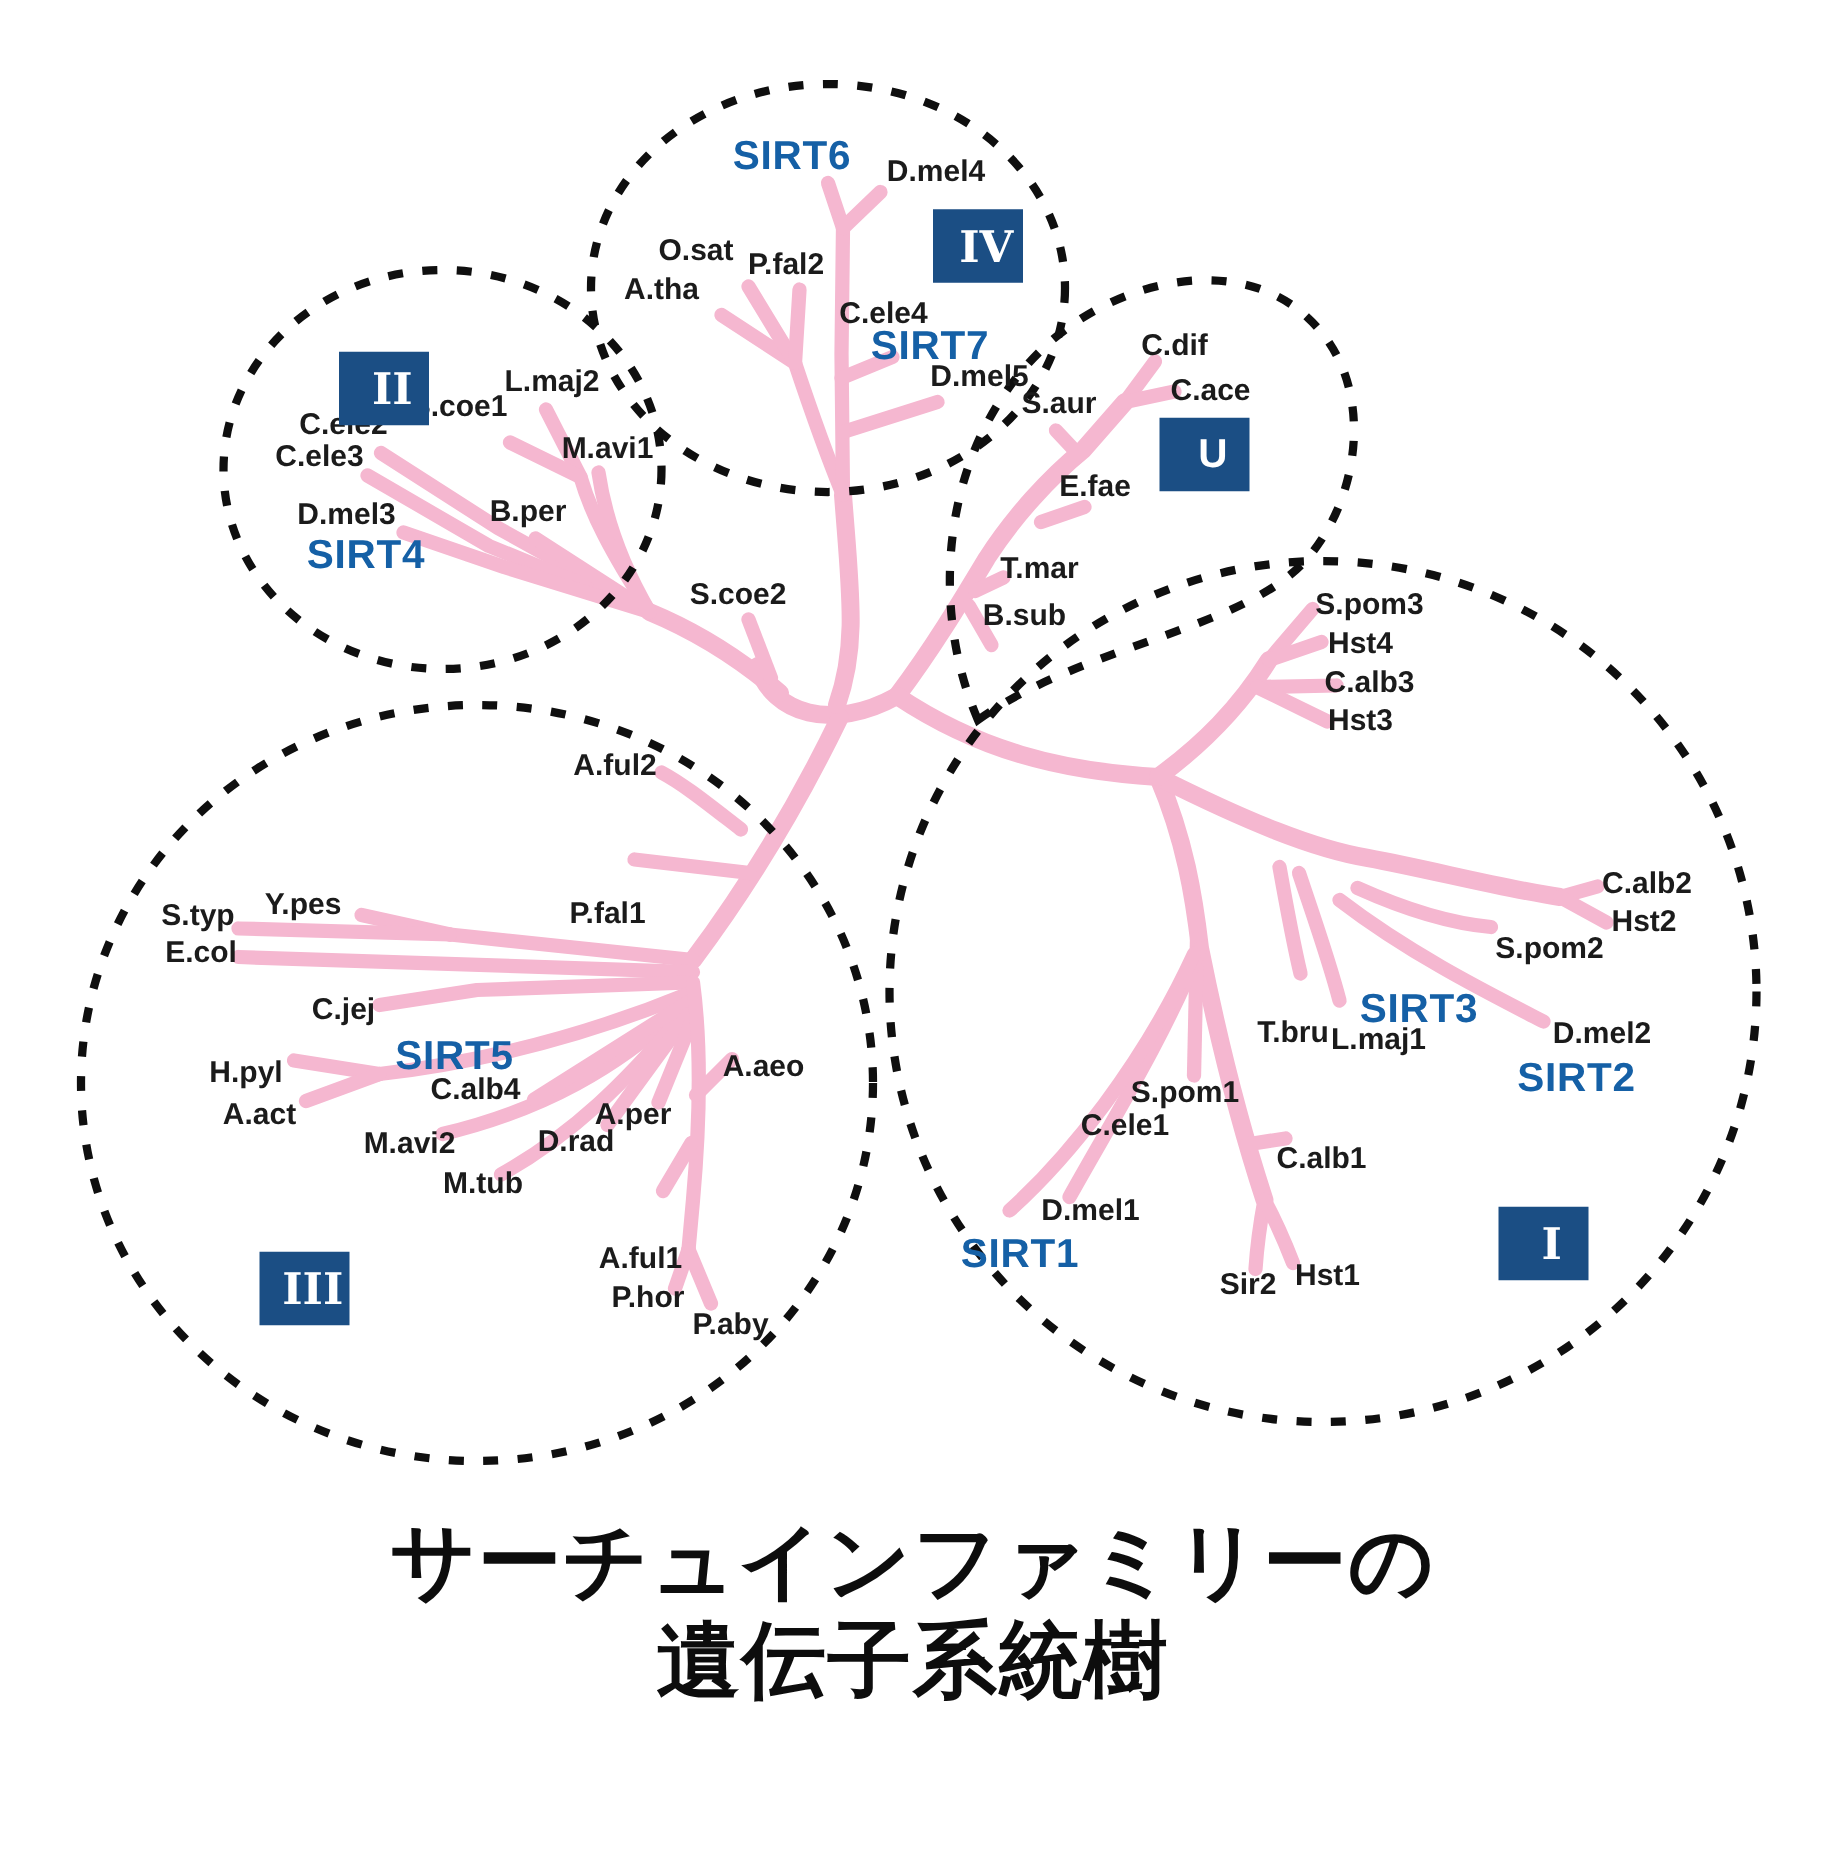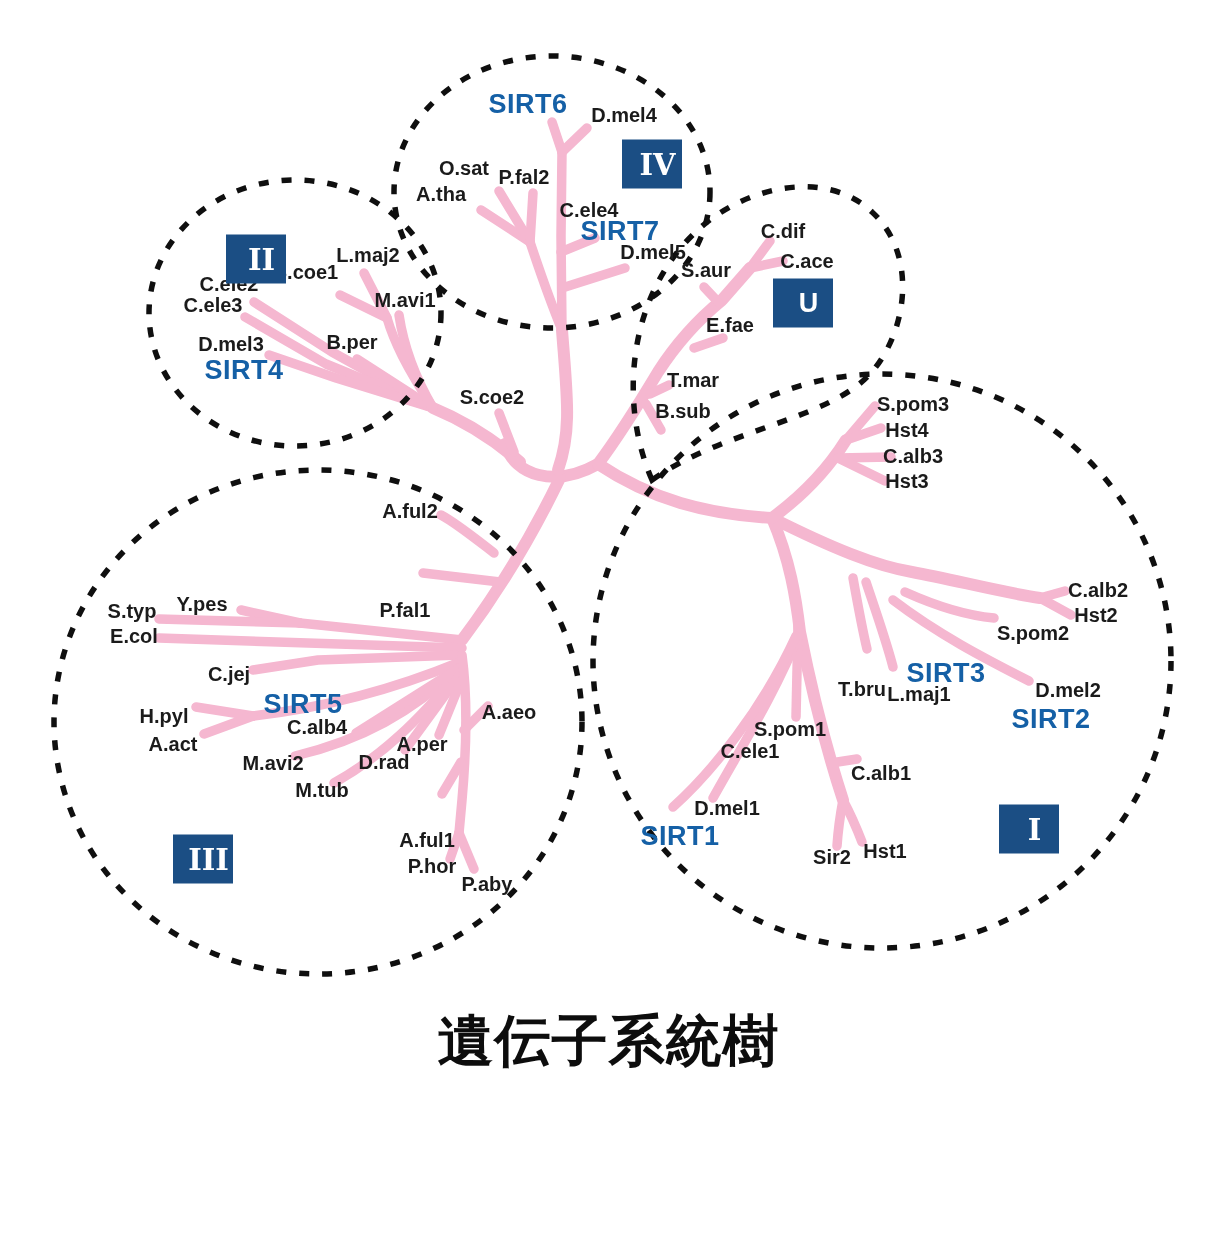--- a/index.html
+++ b/index.html
@@ -179,16 +179,17 @@
 
   <div id="badges-layer">
       <div class="badge serif" style="left: 256px; top: 231px; margin-top: 28px;">II</div>
       <div class="badge serif" style="left: 652px; top: 164px;">IV</div>
       <div class="badge" style="left: 803px; top: 303px;">U</div>
       <div class="badge serif" style="left: 1029px; top: 829px;">I</div>
       <div class="badge serif" style="left: 203px; top: 859px;">III</div>
     </div>
 
   <div class="title-block">
+    <div>サーチュインファミリーの</div>
     <div>遺伝子系統樹</div>
   </div>
 
 </div>
 
 </body></html>

